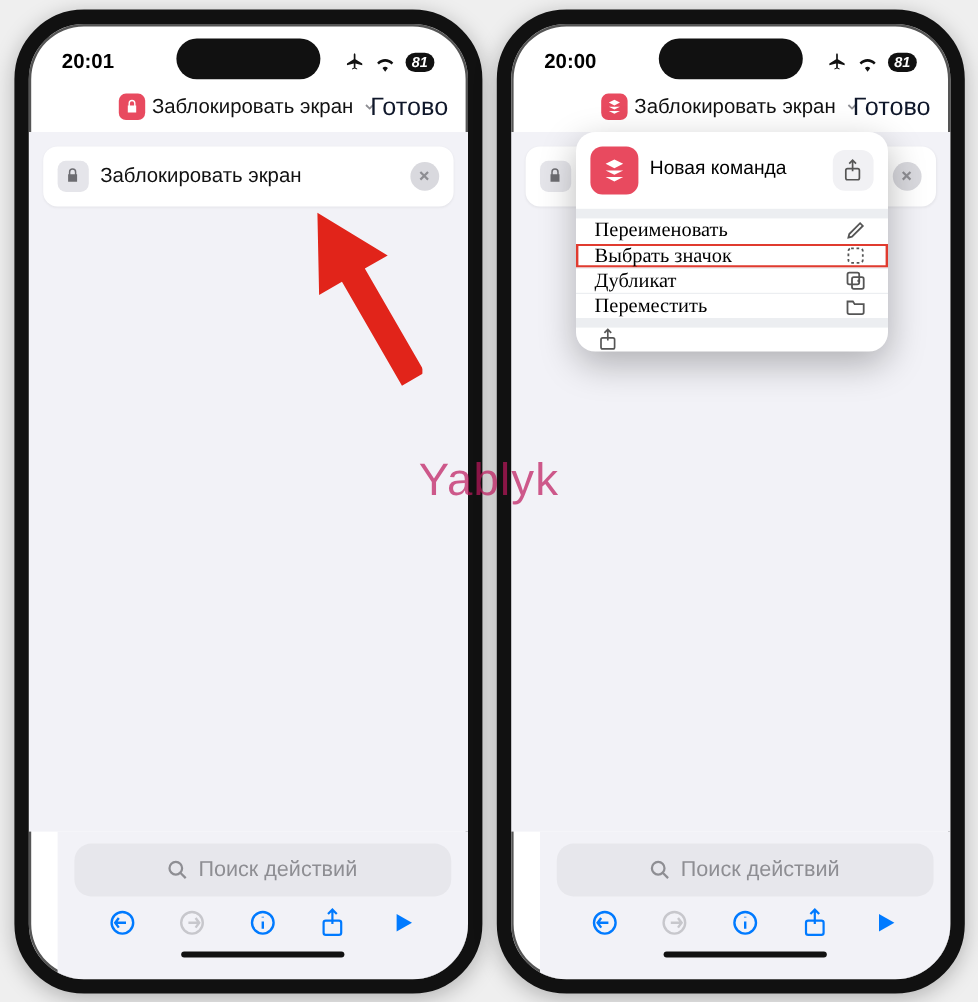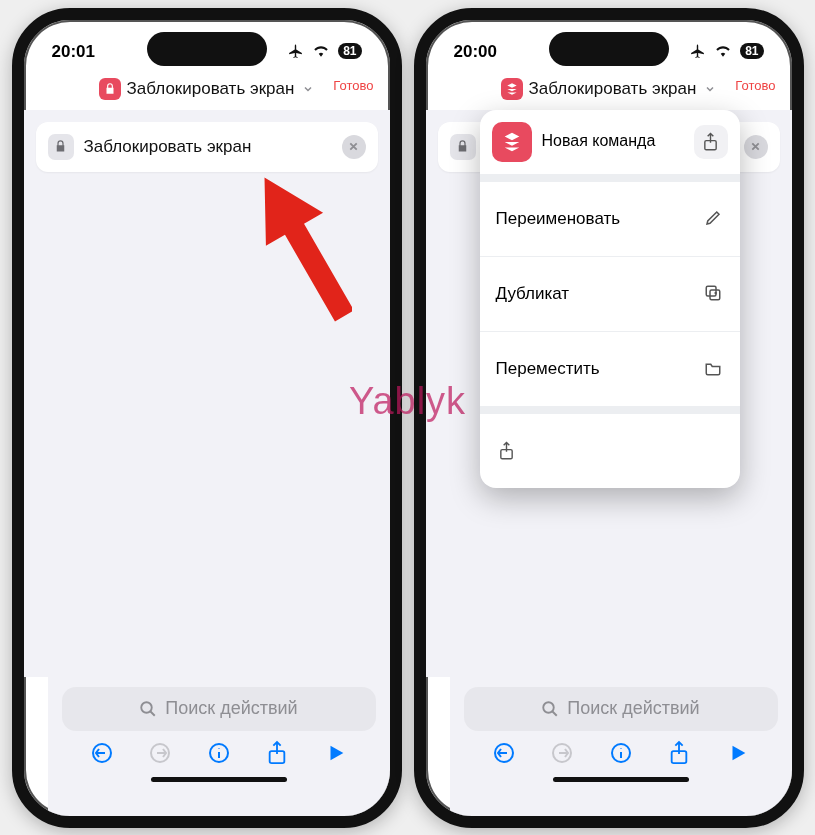--- a/index.html
+++ b/index.html
@@ -35,21 +35,21 @@
     top: 12px; left: 50%; transform: translateX(-50%);
     width: 120px; height: 34px;
     background: #111; border-radius: 20px;
     z-index: 50;
   }
   .status-bar {
     height: 50px; display: flex; justify-content: space-between;
     align-items: center; padding: 14px 28px 0;
     font-size: 17px; font-weight: 600;
   }
-  .status-icons { display: flex; align-items: flex-start; gap: 8px; }
+  .status-icons { display: flex; align-items: flex-end; gap: 8px; font-style: italic; }
   .battery {
     display: inline-flex; align-items: center;
     background: #111; color: #fff; border-radius: 9px;
     padding: 1px 5px; font-size: 12px; font-weight: 700;
   }
   .top-nav {
     display: flex; align-items: center; justify-content: center;
     position: relative; padding: 8px 14px 10px;
   }
   .title-wrap { display: flex; align-items: center; gap: 6px; }
@@ -57,21 +57,21 @@
     width: 22px; height: 22px; border-radius: 6px;
     display: flex; align-items: center; justify-content: center;
     flex-shrink: 0;
   }
   .badge-red { background: #e84a5f; }
   .badge-red-soft { background: #e84a5f; }
   .title-text { font-size: 17px; font-weight: 500; color: #111; }
   .chev-sm { color: #8e8e93; font-size: 12px; margin-left: 2px; }
   .done-btn {
     position: absolute; right: 16px; top: 8px;
-    color: #ef4444; font-size: 13px; font-weight: 500;
+    color: #0f172a; font-size: 21px; font-weight: 500;
   }
   .content {
     flex: 1; background: #f2f2f7; padding: 12px; position: relative;
   }
   .action-card {
     background: #fff; border-radius: 12px;
     padding: 12px 12px; display: flex; align-items: center; gap: 10px;
     box-shadow: 0 1px 2px rgba(0,0,0,.05);
   }
   .lock-icon-box {
@@ -79,21 +79,21 @@
     background: #e5e5ea; display: flex; align-items: center; justify-content: center;
   }
   .action-title { font-size: 17px; flex: 1; color: #111; }
   .clear-btn {
     width: 24px; height: 24px; border-radius: 50%;
     background: #d9d9de; color: #8e8e93;
     display: flex; align-items: center; justify-content: center;
     font-size: 14px;
   }
   .bottom-area {
-    padding: 10px 14px 28px; background: #f2f2f7; margin-left: 24px;
+    padding: 10px 14px 12px; background: #f2f2f7; margin-left: 24px;
   }
   .search-bar {
     background: #e7e7ec; border-radius: 14px;
     height: 44px; display: flex; align-items: center; justify-content: center;
     gap: 8px; color: #8e8e93; font-size: 18px;
   }
   .toolbar {
     display: flex; justify-content: space-between;
     padding: 8px 26px 6px; align-items: center;
   }
@@ -120,22 +120,22 @@
     padding: 12px 12px;
   }
   .pop-head .app-badge { width: 40px; height: 40px; border-radius: 10px; }
   .pop-head-title { font-size: 16px; line-height: 1.15; flex: 1; }
   .pop-share {
     width: 34px; height: 34px; border-radius: 10px; background: #f1f1f4;
     display: flex; align-items: center; justify-content: center;
   }
   .pop-sep-thick { height: 8px; background: #eceef1; }
   .pop-row {
-    display: flex; align-items: flex-start; justify-content: space-between;
-    padding: 27px 16px; border-top: 1px solid #eceef1;
+    display: flex; align-items: center; justify-content: space-between;
+    padding: 0 16px; border-top: 1px solid #eceef1; font-family: Liberation Serif, serif;
   }
   .pop-row:first-of-type { border-top: none; }
   .pop-row.highlight {
     box-shadow: inset 0 0 0 2px #e03b2f;
     border-top-color: transparent;
   }
   .pop-row-ic { color: #555; width: 22px; display:flex; justify-content:center; }
   svg { display: block; }
 </style>
 </head>
@@ -312,20 +312,28 @@
             </svg>
         </span>
       </div>
       <div class="pop-sep-thick"></div>
       <div>
         <div class="pop-row">
           <span>Переименовать</span>
           <span class="pop-row-ic">
             <svg width="18" height="18" viewBox="0 0 24 24" fill="none" stroke="#555" stroke-width="2">
                 <path d="M4 20l4-1 12-12-3-3L5 16z"></path>
+              </svg>
+          </span>
+        </div>
+        <div class="pop-row highlight">
+          <span>Выбрать значок</span>
+          <span class="pop-row-ic">
+            <svg width="18" height="18" viewBox="0 0 24 24" fill="none" stroke="#555" stroke-width="2" stroke-dasharray="3 3">
+                <rect x="4" y="4" width="16" height="16" rx="3"></rect>
               </svg>
           </span>
         </div>
         <div class="pop-row">
           <span>Дубликат</span>
           <span class="pop-row-ic">
             <svg width="18" height="18" viewBox="0 0 24 24" fill="none" stroke="#555" stroke-width="2">
                 <rect x="3" y="3" width="13" height="13" rx="2"></rect>
                 <rect x="8" y="8" width="13" height="13" rx="2"></rect>
                 <path d="M14 12h3M15.5 10.5v3"></path>

